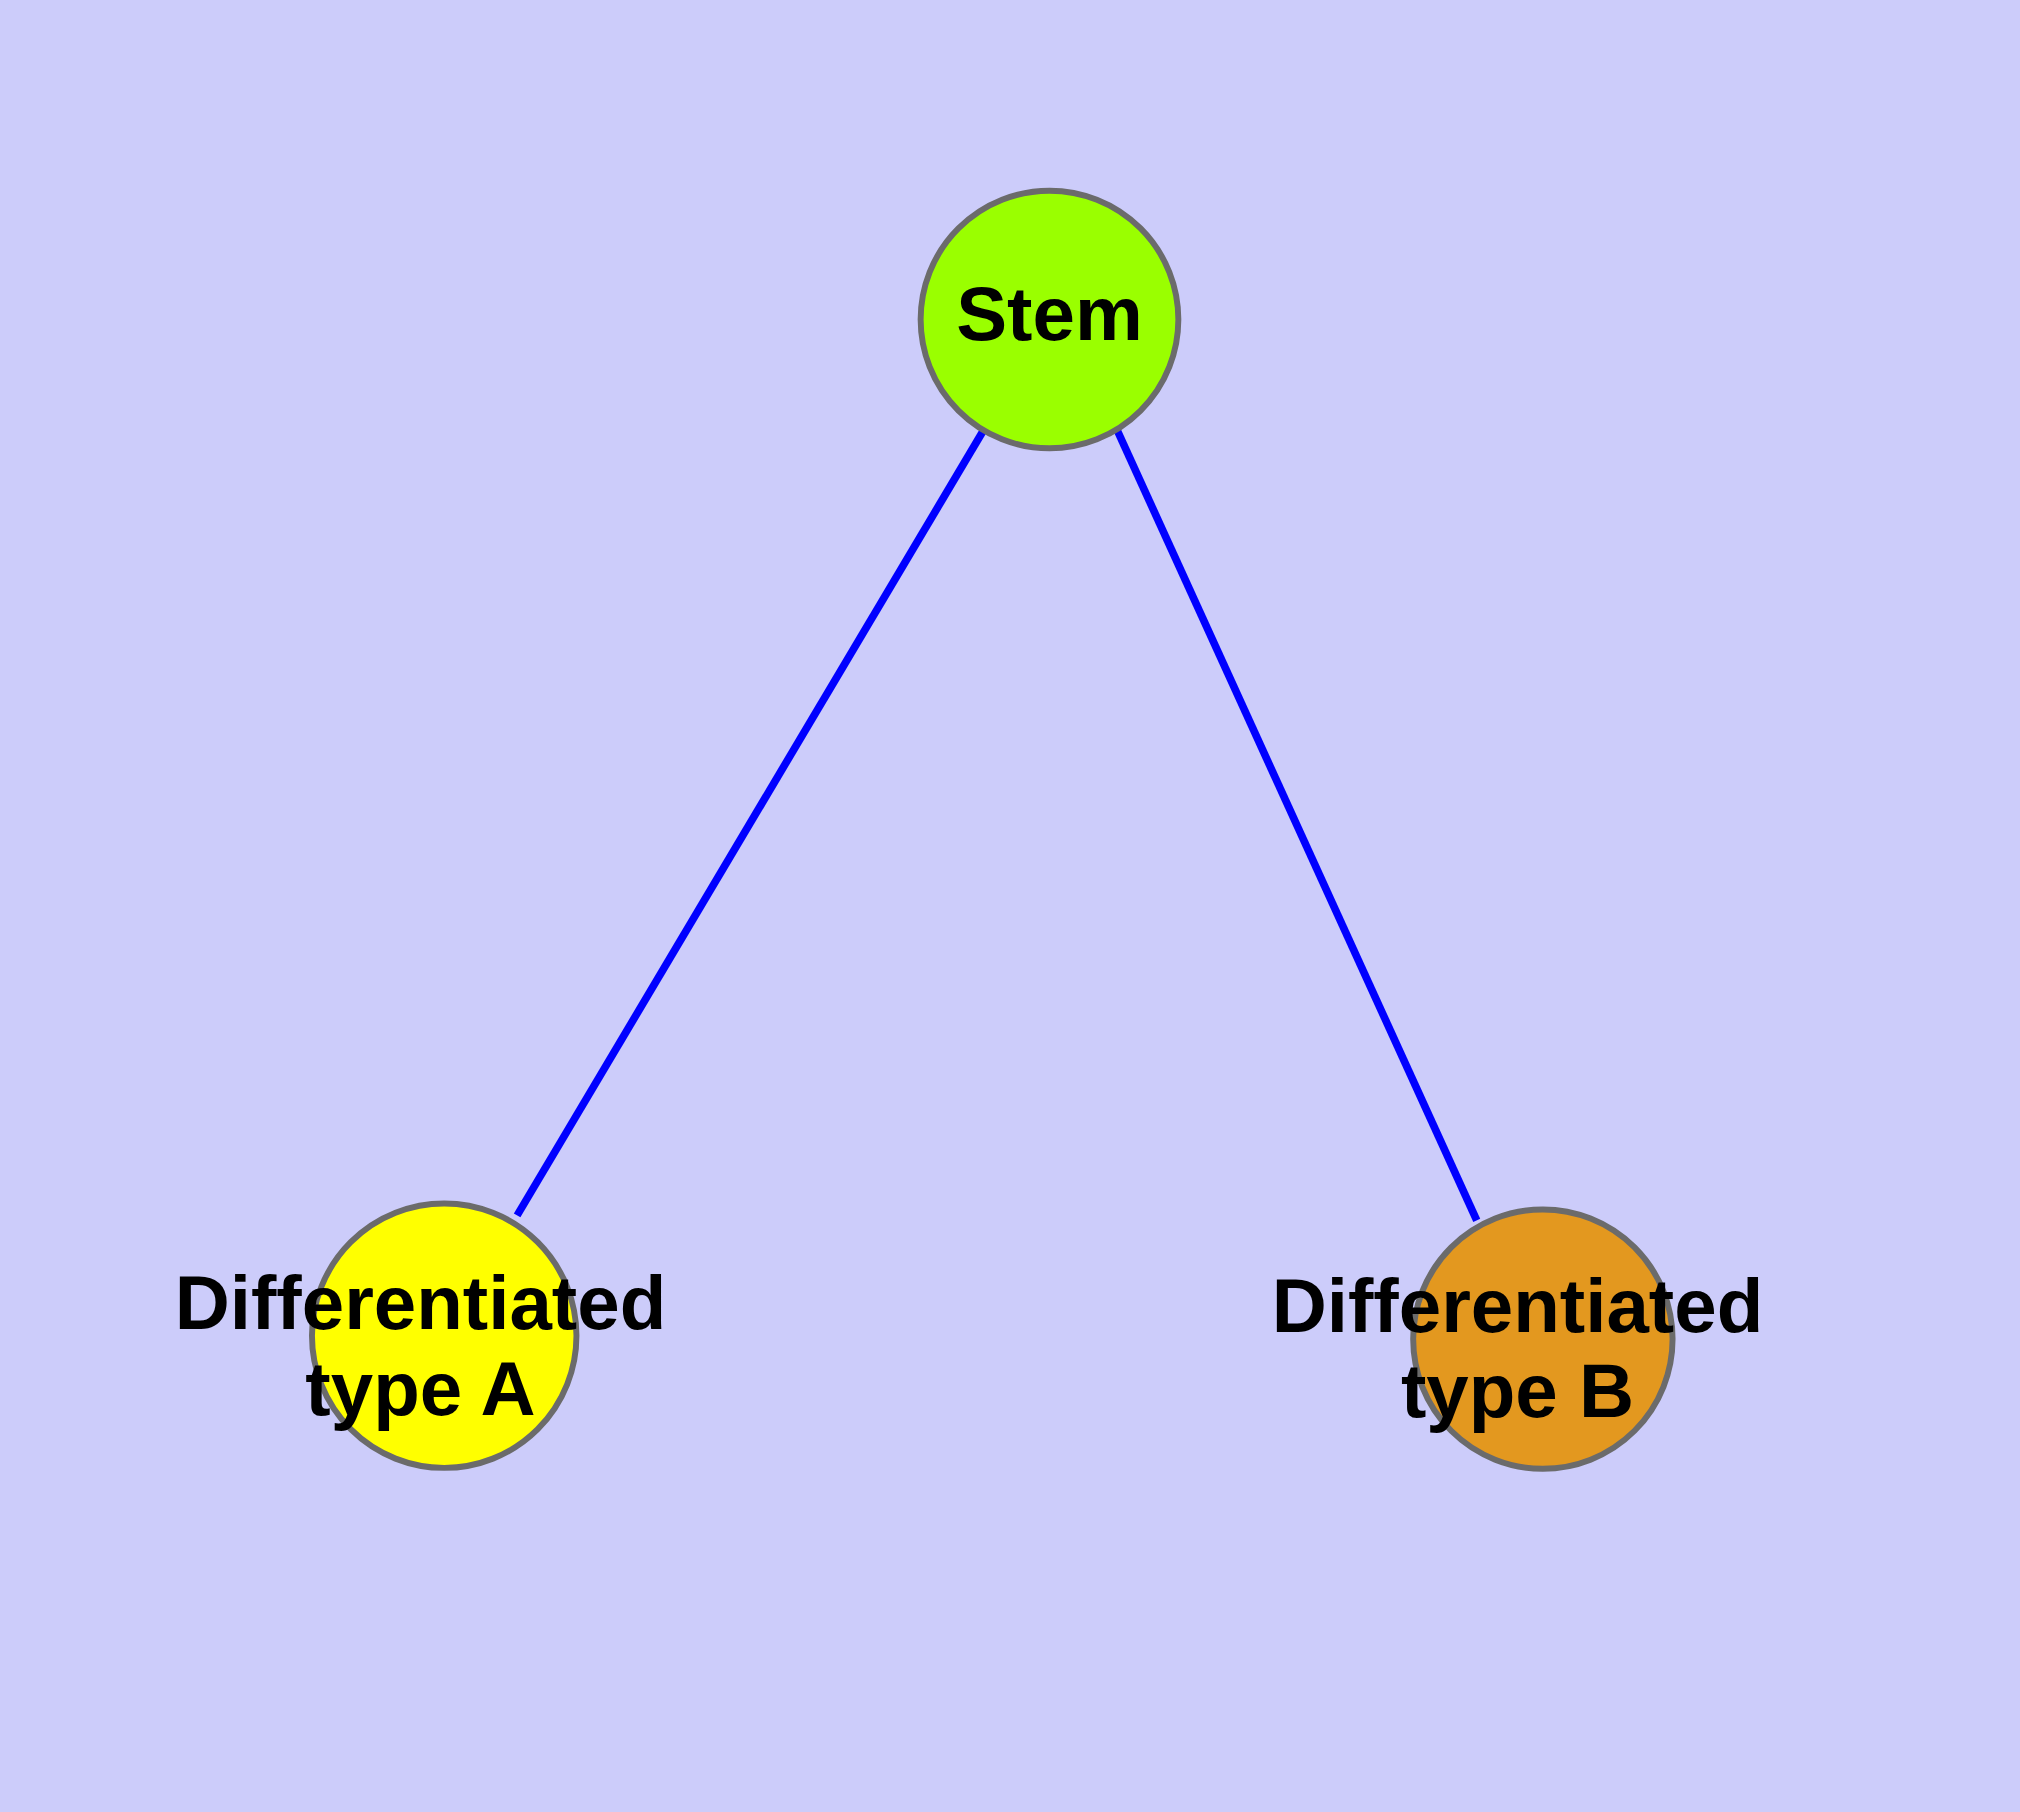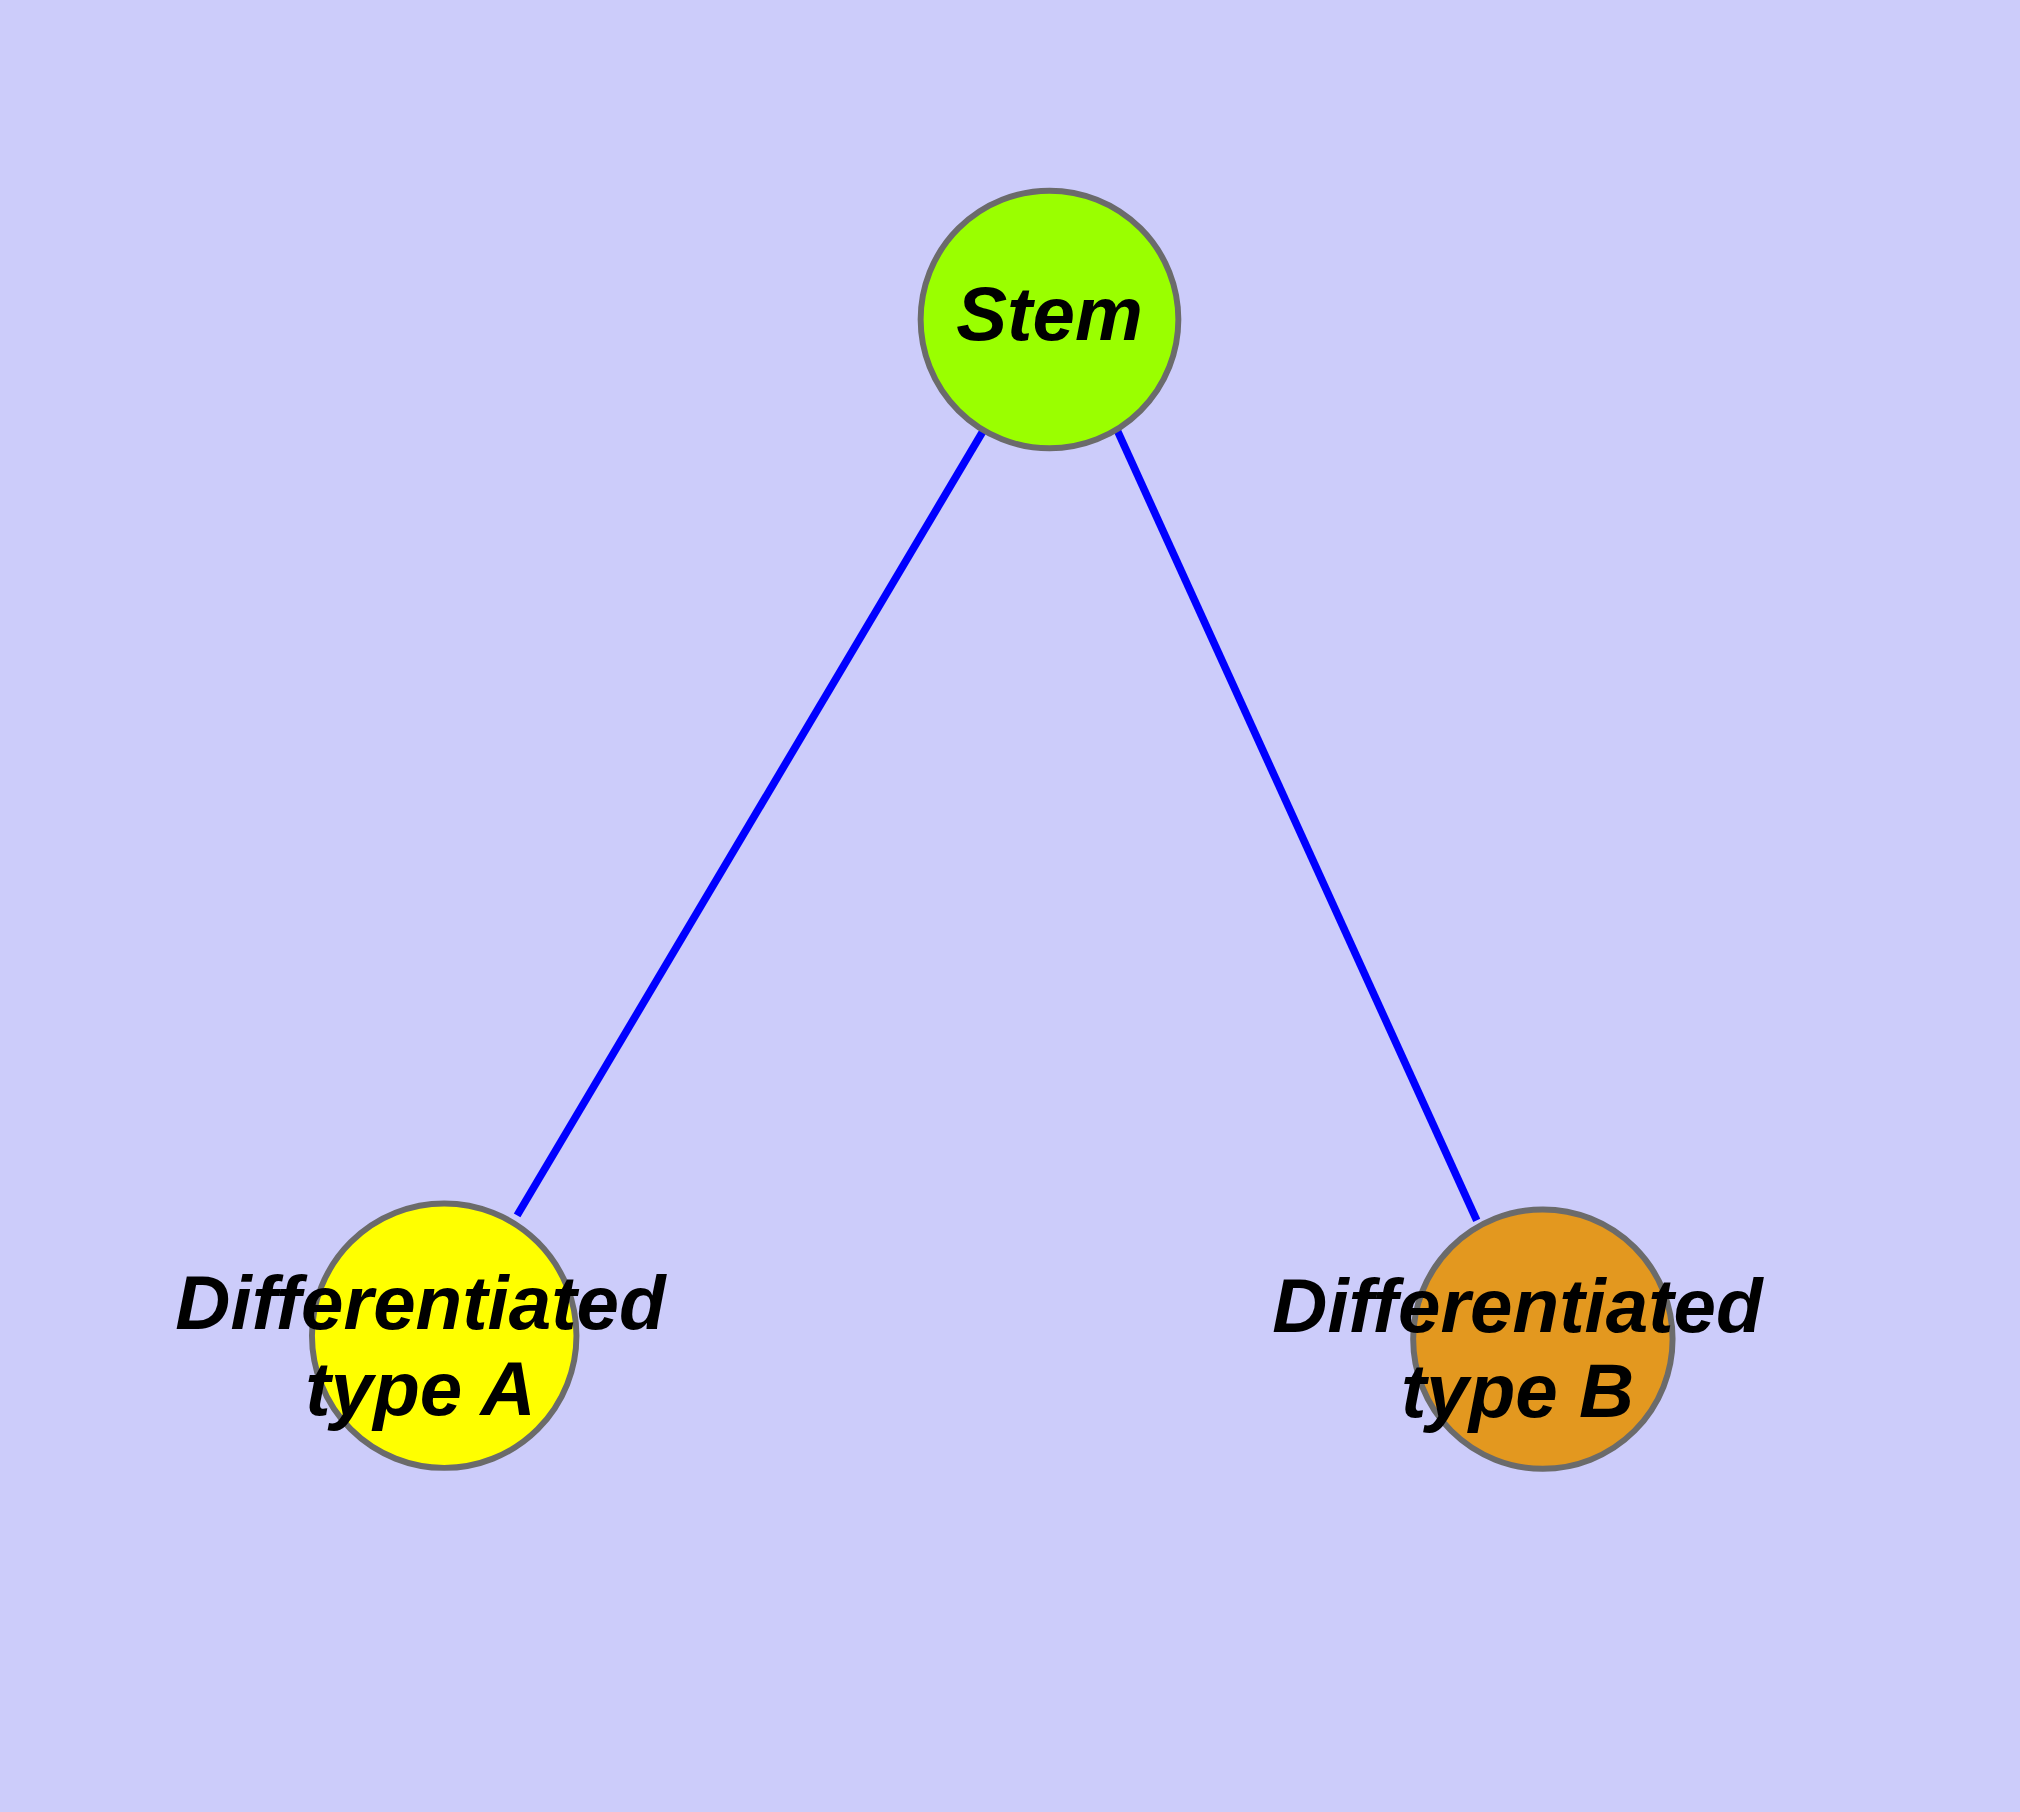--- a/index.html
+++ b/index.html
@@ -8,21 +8,20 @@
     background: #ffffff;
   }
   body {
     font-family: "Liberation Sans", sans-serif;
   }
   #canvas {
     position: relative;
     width: 2021px;
     height: 1812px;
     overflow: hidden;
-    font-style: italic;
   }
   #graph-svg {
     position: absolute;
     top: 0;
     left: 0;
     width: 2021px;
     height: 1812px;
     display: block;
   }
   .node-label {

